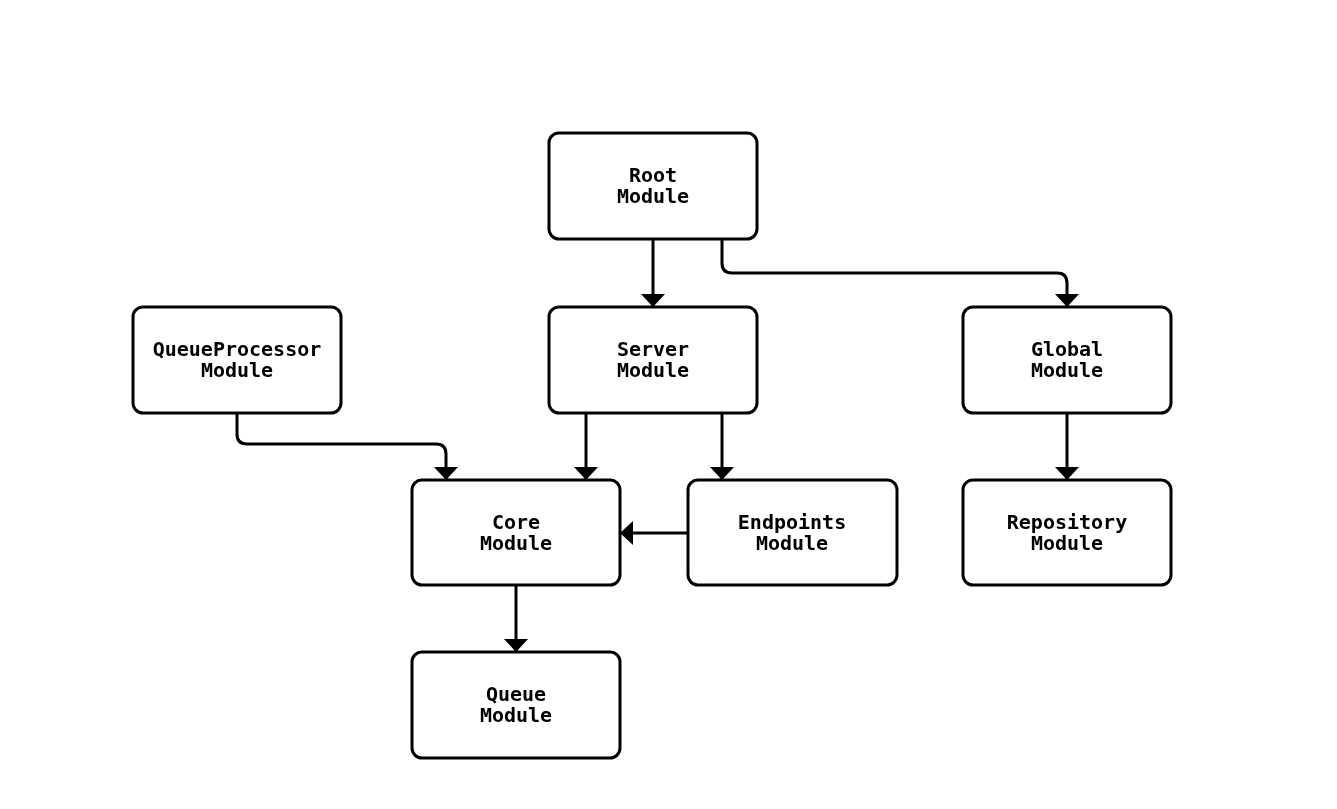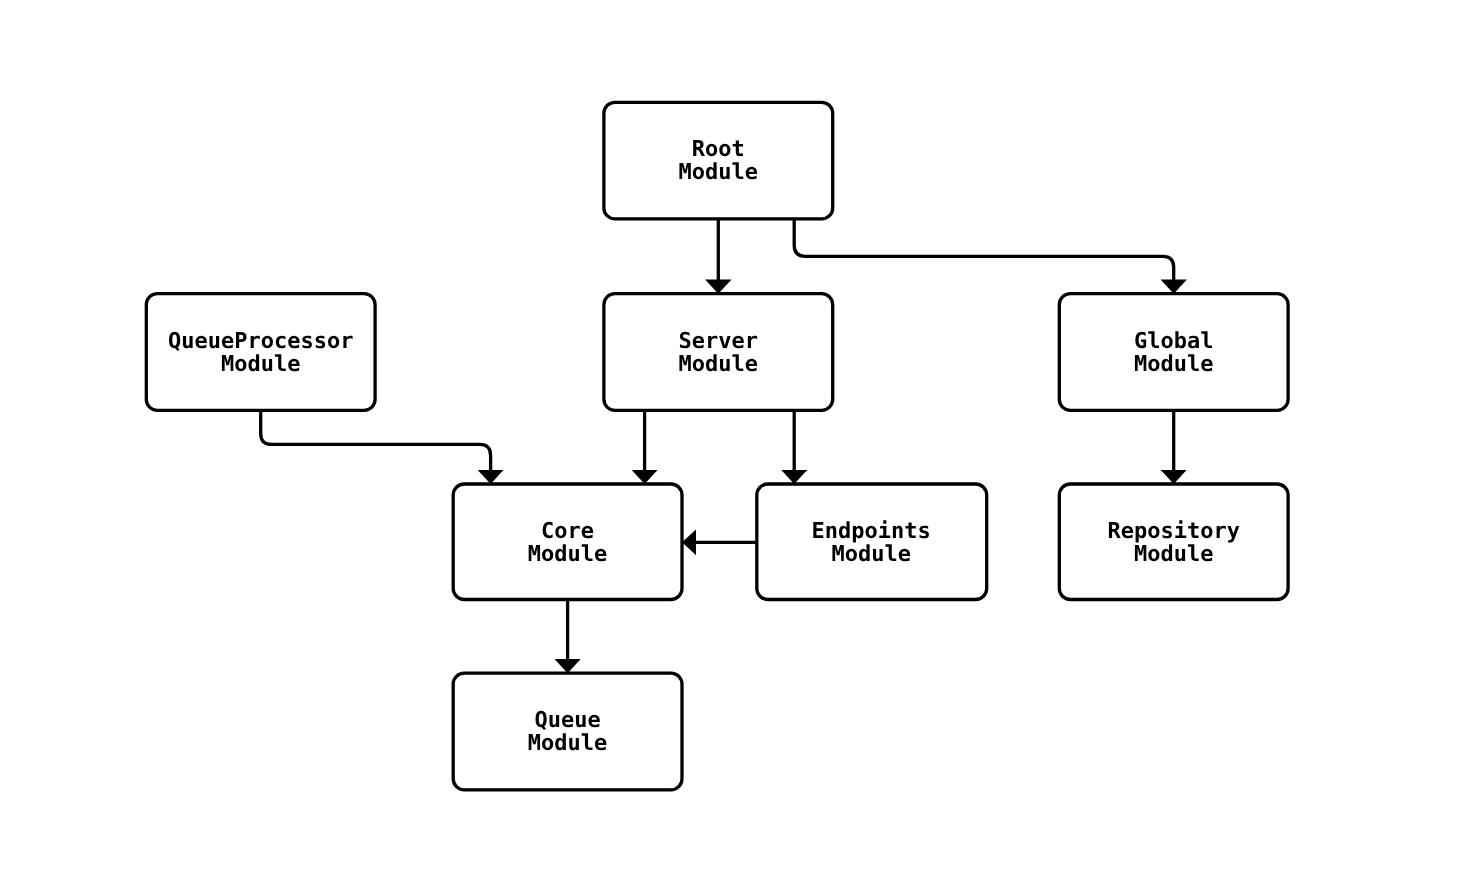--- a/index.html
+++ b/index.html
@@ -13,20 +13,21 @@
     margin: 0;
     padding: 0;
     background: var(--bg);
   }
   .canvas {
     width: 1337px;
     height: 740px;
     position: relative;
     background: var(--bg);
     overflow: hidden;
+    margin-top: 40px;
   }
   svg.diagram {
     display: block;
   }
   .edge {
     fill: none;
     stroke: var(--edge);
     stroke-width: 3;
     stroke-linecap: butt;
   }

